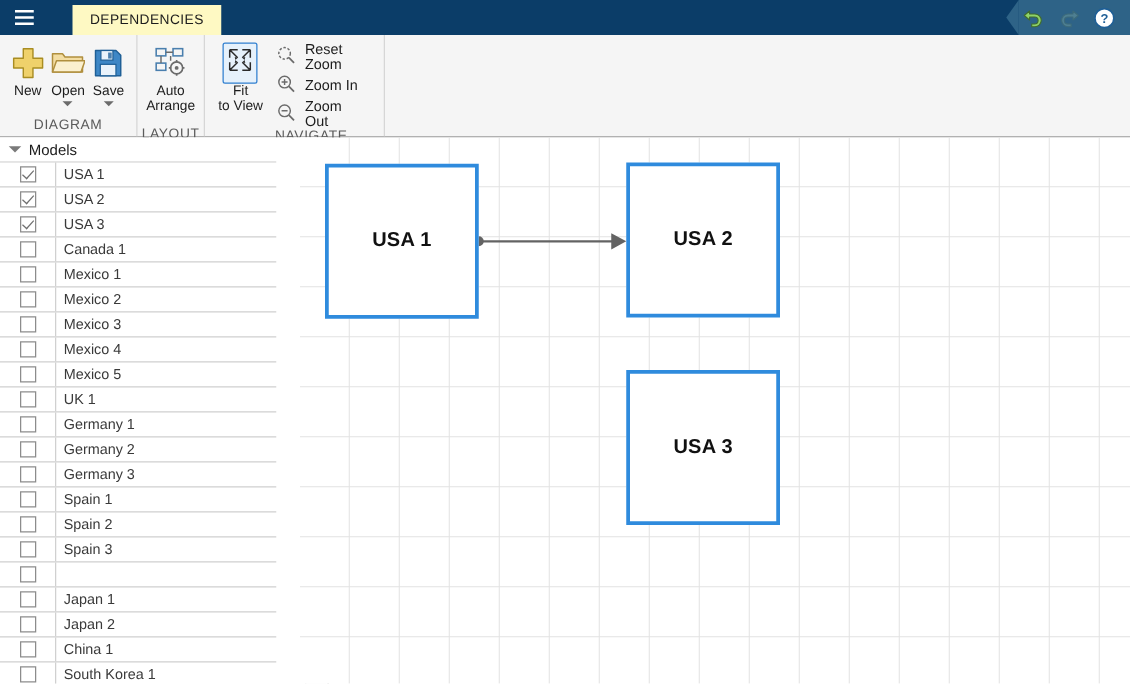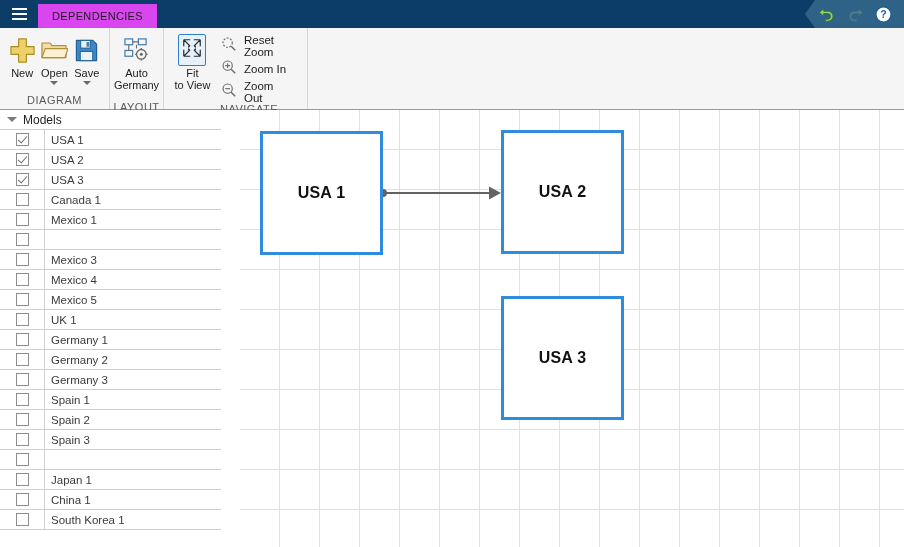--- a/index.html
+++ b/index.html
@@ -33,22 +33,23 @@
   .hamburger span {
     display: block; width: 15px; height: 2px; background: #ffffff;
   }
   .tabstrip { display: flex; align-items: flex-end; height: 28px; }
   .tab {
     height: 24px;
     padding: 0 14px;
     display: flex; align-items: center;
     font-size: 11px; letter-spacing: .35px;
     color: #1c1c1c;
-    background: #d946ef;
-    cursor: pointer;
+    background: #fef9c3;
+    cursor: pointer;
+    margin-left: 20px;
   }
   .titlebar-right {
     position: absolute; right: 0; top: 0;
     height: 28px;
     display: flex; align-items: center;
   }
   .tb-chev {
     width: 0; height: 0;
     border-top: 14px solid transparent;
     border-bottom: 14px solid transparent;
@@ -317,21 +318,21 @@
               <rect x="16" y="2" width="8" height="6" fill="none" stroke="#4a7fae" stroke-width="1.3"></rect>
               <rect x="2" y="14" width="8" height="6" fill="none" stroke="#4a7fae" stroke-width="1.3"></rect>
               <path d="M10 5 h6 M6 8 v6 M14 8 v4" stroke="#6b6b6b" stroke-width="1.2" fill="none"></path>
               <circle cx="19" cy="18" r="5" fill="none" stroke="#6b6b6b" stroke-width="1.4"></circle>
               <circle cx="19" cy="18" r="1.6" fill="#6b6b6b"></circle>
               <path d="M19 11.5 v2 M19 22.5 v2 M12.5 18 h2 M23.5 18 h2" stroke="#6b6b6b" stroke-width="1.4"></path>
             </svg>
           </div>
           <div class="lbl">
             <span>Auto</span><br>
-            <span>Germany</span>
+            <span>Arrange</span>
           </div>
         </div>
       </div>
       <div class="rgroup-title">LAYOUT</div>
     </div>
 
     <div class="rgroup" style="width:144px;">
       <div class="rgroup-body">
         <div class="rbtn rbtn-wide">
           <div class="glyph">
@@ -423,20 +424,21 @@
           <div class="lrow">
             <div class="lcell-cb">
               <div class="cbx"></div>
             </div>
             <div class="lcell-name">Mexico 1</div>
           </div>
           <div class="lrow">
             <div class="lcell-cb">
               <div class="cbx"></div>
             </div>
+            <div class="lcell-name">Mexico 2</div>
           </div>
           <div class="lrow">
             <div class="lcell-cb">
               <div class="cbx"></div>
             </div>
             <div class="lcell-name">Mexico 3</div>
           </div>
           <div class="lrow">
             <div class="lcell-cb">
               <div class="cbx"></div>
@@ -494,20 +496,26 @@
           <div class="lrow">
             <div class="lcell-cb">
               <div class="cbx"></div>
             </div>
           </div>
           <div class="lrow">
             <div class="lcell-cb">
               <div class="cbx"></div>
             </div>
             <div class="lcell-name">Japan 1</div>
+          </div>
+          <div class="lrow">
+            <div class="lcell-cb">
+              <div class="cbx"></div>
+            </div>
+            <div class="lcell-name">Japan 2</div>
           </div>
           <div class="lrow">
             <div class="lcell-cb">
               <div class="cbx"></div>
             </div>
             <div class="lcell-name">China 1</div>
           </div>
           <div class="lrow">
             <div class="lcell-cb">
               <div class="cbx"></div>

